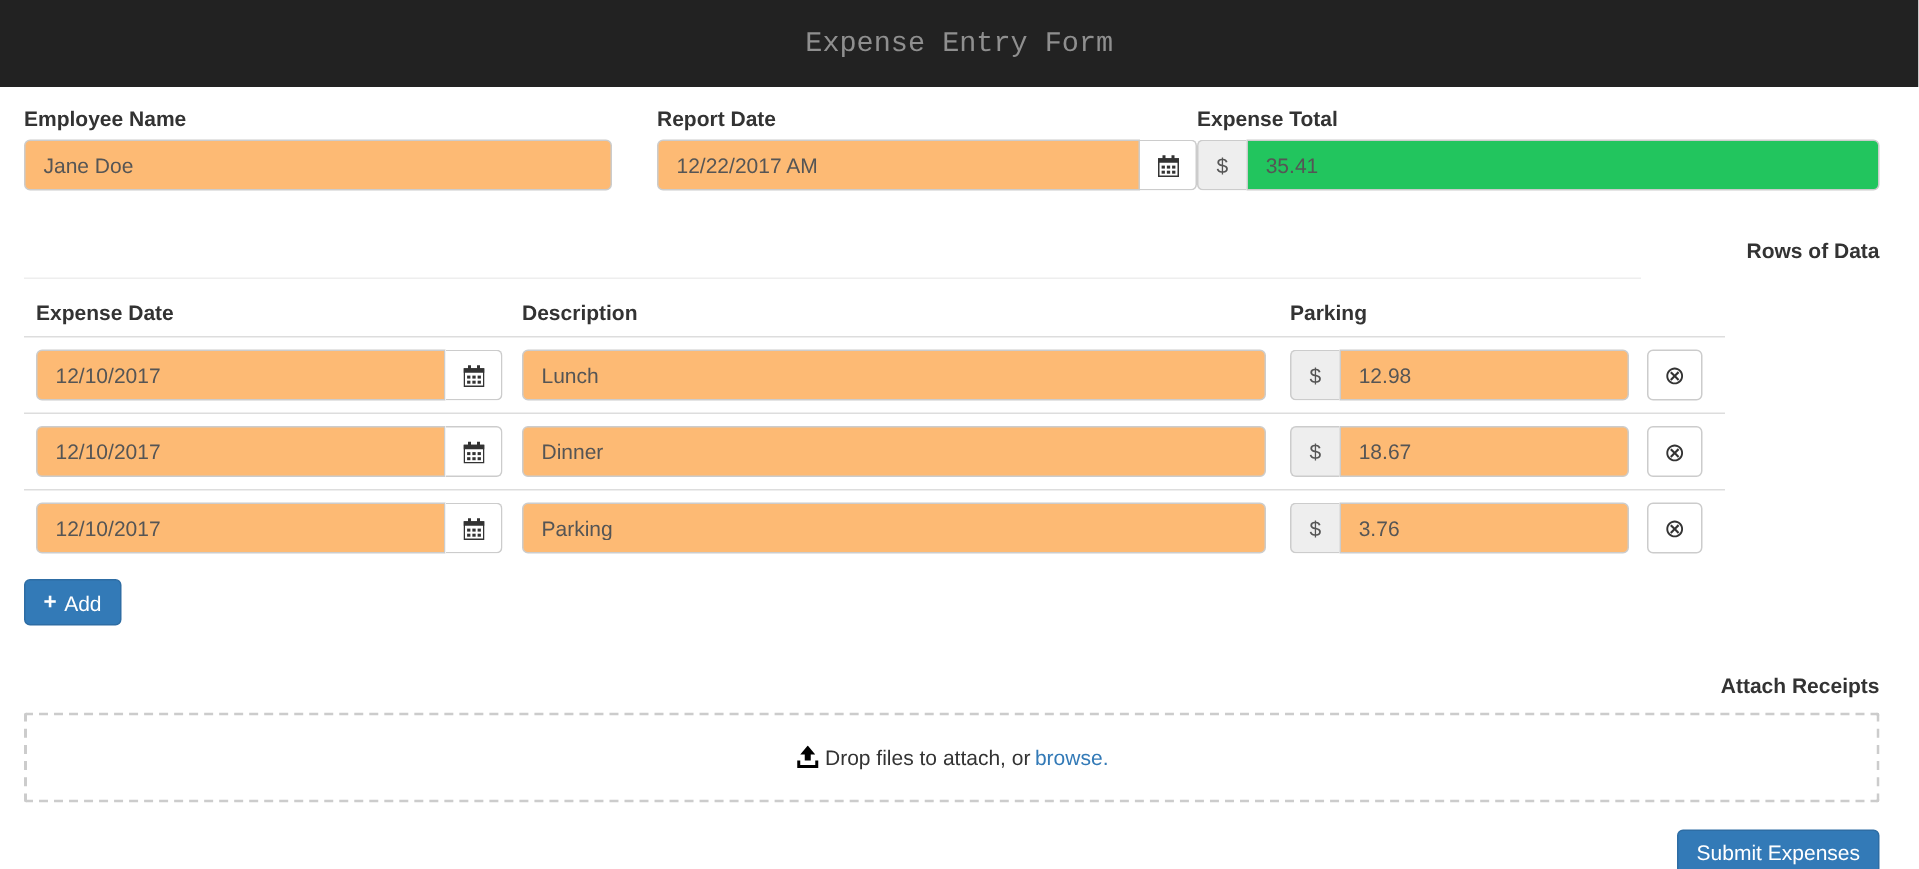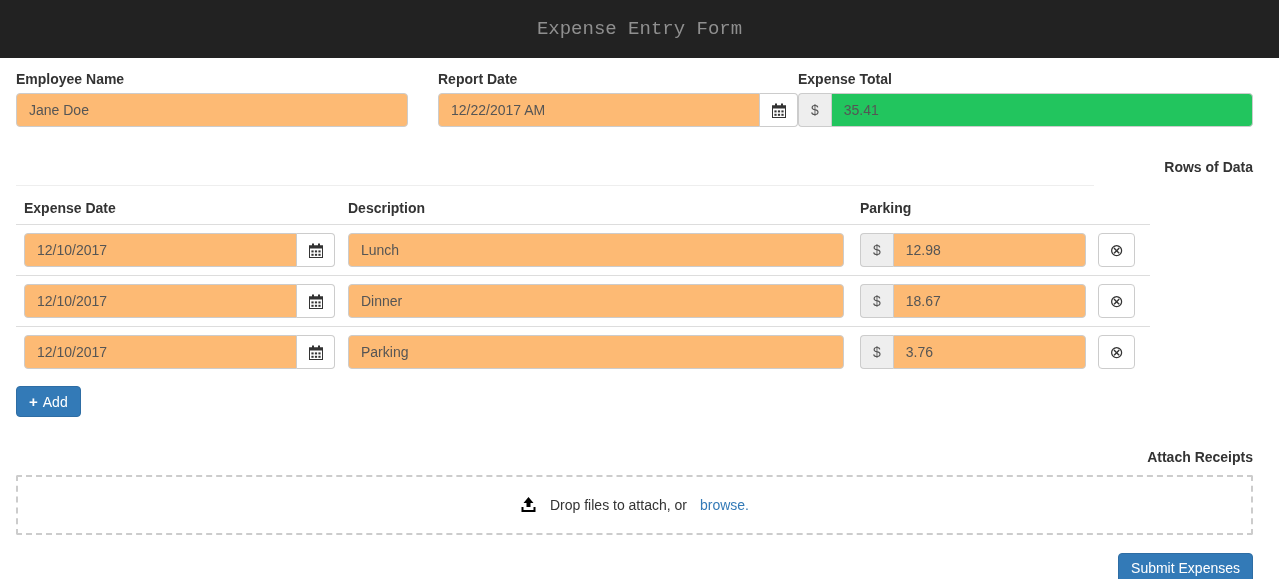--- a/index.html
+++ b/index.html
@@ -140,21 +140,21 @@
 
   
   .receipts-section { margin-top: 32px; }
   .dropzone {
     border: 2px dashed #ccc;
     border-radius: 2px;
     height: 60px;
     display: flex;
     align-items: center;
     justify-content: center;
-    gap: 13px;
+    gap: 3px;
     color: #333;
   }
   .dropzone a.browse-link { color: #337ab7; text-decoration: none; cursor: pointer; }
 
   
   .footer-actions {
     display: flex;
     justify-content: flex-end;
     margin: 18px 0 14px;
   }

